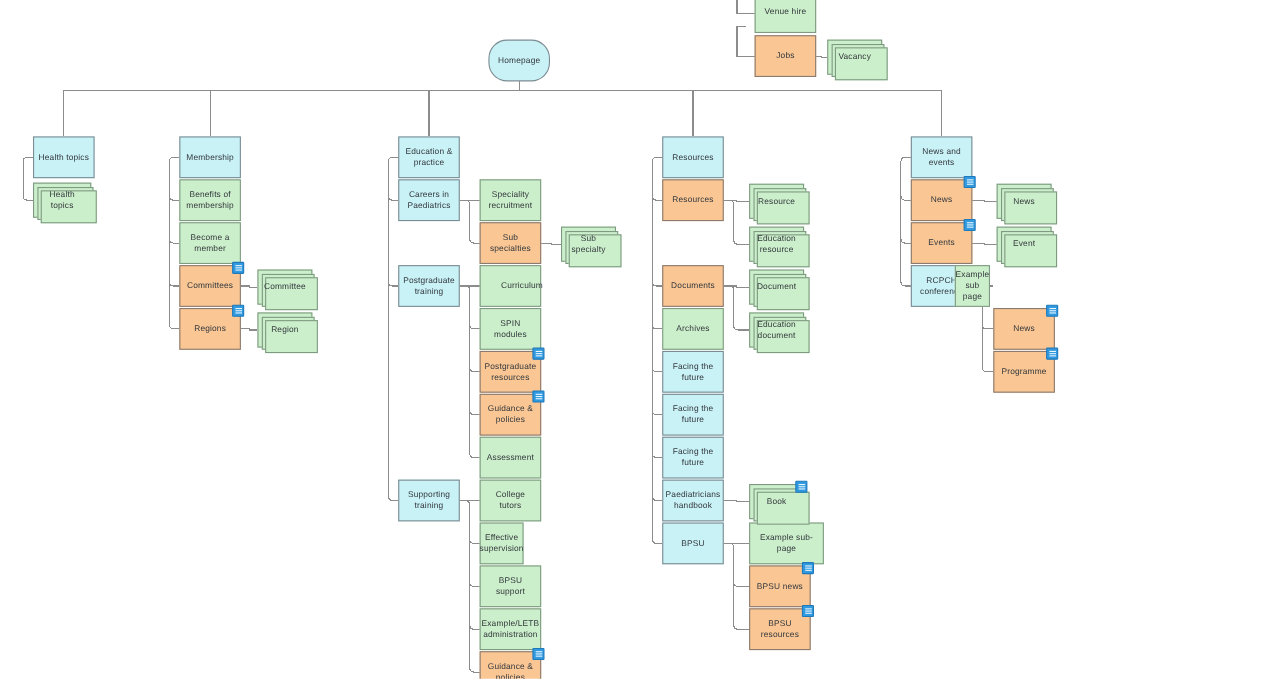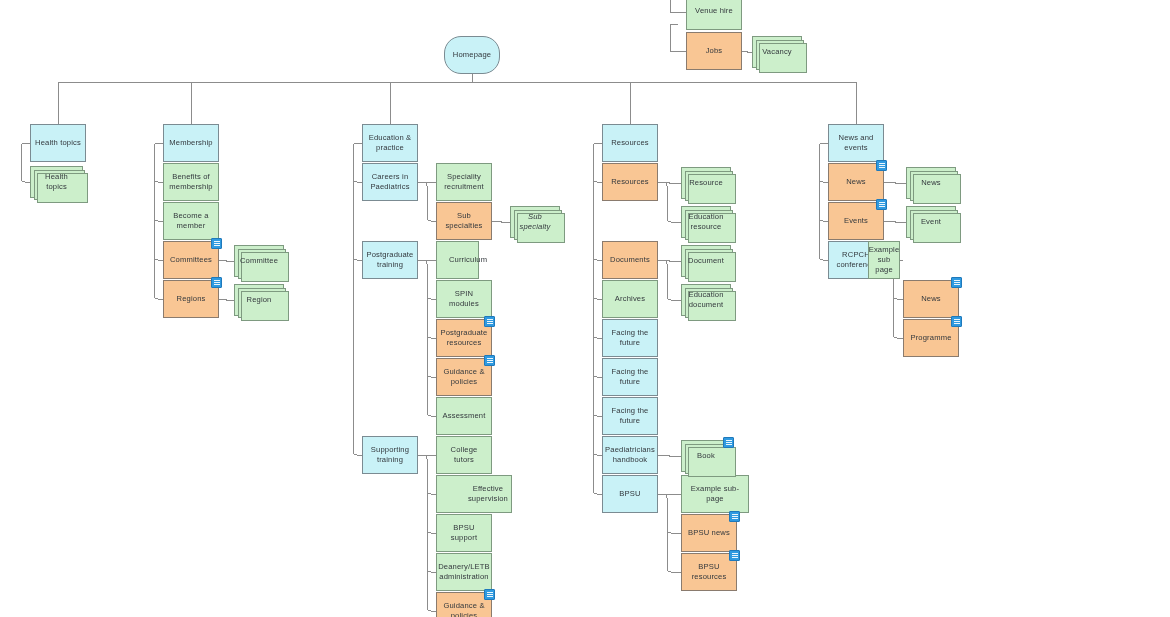--- a/index.html
+++ b/index.html
@@ -221,28 +221,28 @@
         <span class="lbl">Careers in
 Paediatrics</span>
       </div>
       <div class="node t-green" style="left: 436px; top: 163px; width: 56px; height: 38px; justify-content: center;">
         <span class="lbl">Speciality
 recruitment</span>
       </div>
       <div class="node t-orange" style="left: 436px; top: 202px; width: 56px; height: 38px;">
         <span class="lbl">Sub specialties</span>
       </div>
-      <div class="node t-green stack" style="left: 510px; top: 206px; width: 50px; height: 32px; font-style: italic;">
+      <div class="node t-green stack" style="left: 510px; top: 206px; width: 50px; height: 32px;">
         <span class="lbl">Sub specialty</span>
       </div>
       <div class="node t-blue" style="left: 362px; top: 241px; width: 56px; height: 38px;">
         <span class="lbl">Postgraduate
 training</span>
       </div>
-      <div class="node t-green" style="left: 436px; top: 241px; width: 43px; height: 38px; padding-left: 24px;">
+      <div class="node t-green" style="left: 436px; top: 241px; width: 56px; height: 38px; padding-left: 24px;">
         <span class="lbl">Curriculum</span>
       </div>
       <div class="node t-green" style="left: 436px; top: 280px; width: 56px; height: 38px;">
         <span class="lbl">SPIN modules</span>
       </div>
       <div class="node t-orange" style="left: 436px; top: 319px; width: 56px; height: 38px;">
         <span class="lbl">Postgraduate
 resources</span>
         <span class="badge">
           <i class="b1"></i>
@@ -262,29 +262,29 @@
       <div class="node t-green" style="left: 436px; top: 397px; width: 56px; height: 38px;">
         <span class="lbl">Assessment</span>
       </div>
       <div class="node t-blue" style="left: 362px; top: 436px; width: 56px; height: 38px;">
         <span class="lbl">Supporting
 training</span>
       </div>
       <div class="node t-green" style="left: 436px; top: 436px; width: 56px; height: 38px;">
         <span class="lbl">College tutors</span>
       </div>
-      <div class="node t-green" style="left: 436px; top: 475px; width: 76px; height: 38px; justify-content: flex-end;">
+      <div class="node t-green" style="left: 436px; top: 475px; width: 40px; height: 38px;">
         <span class="lbl">Effective
 supervision</span>
       </div>
       <div class="node t-green" style="left: 436px; top: 514px; width: 56px; height: 38px;">
         <span class="lbl">BPSU support</span>
       </div>
       <div class="node t-green" style="left: 436px; top: 553px; width: 56px; height: 38px;">
-        <span class="lbl">Deanery/LETB
+        <span class="lbl">Example/LETB
 administration</span>
       </div>
       <div class="node t-orange" style="left: 436px; top: 592px; width: 56px; height: 38px;">
         <span class="lbl">Guidance &amp;
 policies</span>
         <span class="badge">
           <i class="b1"></i>
           <i class="b2"></i>
           <i class="b3"></i>
         </span>

